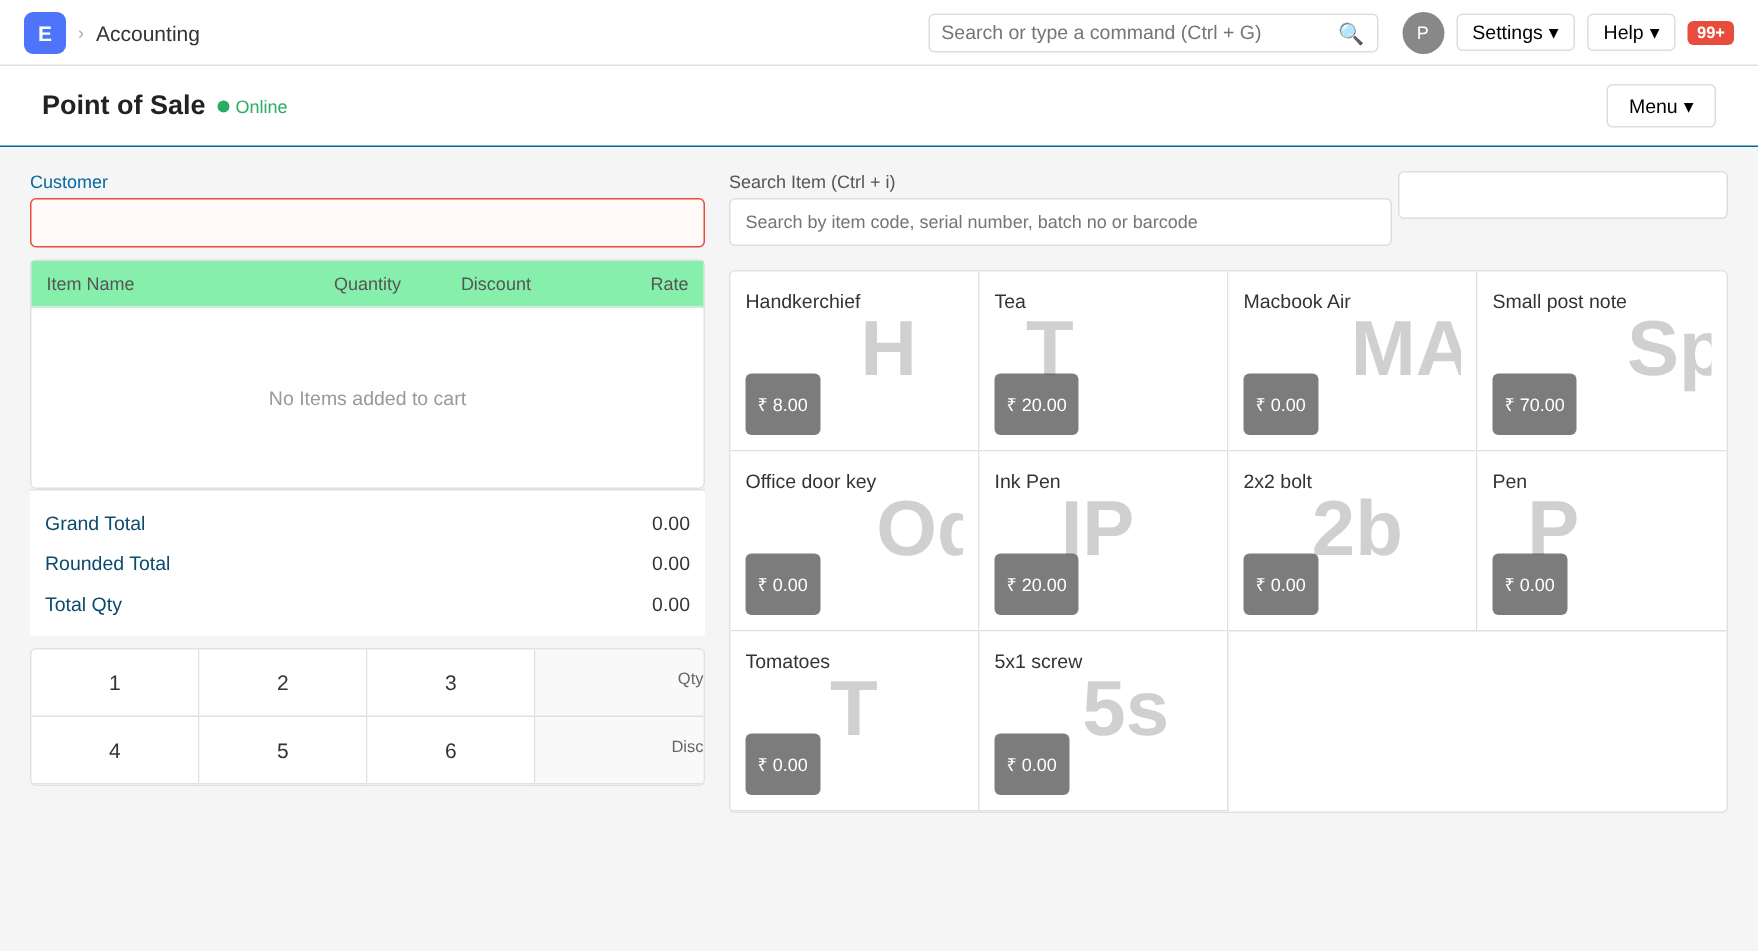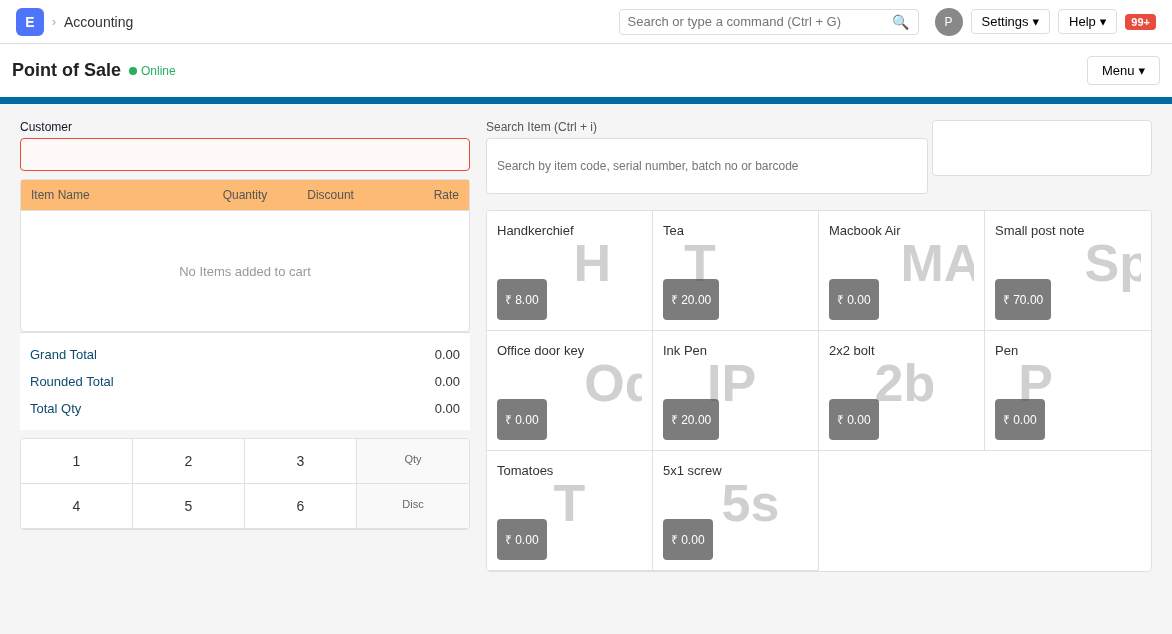--- a/index.html
+++ b/index.html
@@ -34,70 +34,70 @@
       border: 1px solid #ddd; border-radius: 4px; background: #fff; cursor: pointer; font-size: 13px;
     }
     .notif-badge {
       background: #e74c3c; color: #fff; border-radius: 4px; font-size: 11px;
       padding: 2px 6px; font-weight: bold;
     }
 
     
     .sub-header {
       display: flex; align-items: center; justify-content: space-between;
-      padding: 12px 12px; background: #fff; border-bottom: 7px solid #0369a1;
+      padding: 12px 28px; background: #fff; border-bottom: 1px solid #0369a1;
     }
     .page-title-area { display: flex; align-items: center; gap: 8px; }
     .page-title { font-size: 18px; font-weight: 600; color: #222; }
     .online-badge { display: flex; align-items: center; gap: 4px; font-size: 12px; color: #27ae60; }
     .online-dot { width: 8px; height: 8px; background: #27ae60; border-radius: 50%; }
     .menu-btn {
       display: flex; align-items: center; gap: 4px; padding: 6px 14px;
       border: 1px solid #ddd; border-radius: 4px; background: #fff; cursor: pointer; font-size: 13px;
     }
 
     
     .main-content { display: flex; padding: 16px 20px; gap: 16px; }
 
     
     .left-panel { width: 450px; flex-shrink: 0; }
     .customer-section { margin-bottom: 8px; }
-    .field-label { font-size: 12px; color: #0f172a; margin-bottom: 4px; font-weight: 500; }
+    .field-label { font-size: 12px; color: #0369a1; margin-bottom: 4px; font-weight: 500; }
     .customer-input {
       width: 100%; padding: 8px 10px; border: 1px solid #e74c3c; border-radius: 4px;
       font-size: 13px; outline: none; background: #fffaf8;
     }
     .cart-table { width: 100%; border: 1px solid #e0e0e0; border-radius: 4px; background: #fff; margin-top: 8px; }
-    .cart-header { display: flex; background: #fdba74; border-bottom: 1px solid #e0e0e0; padding: 8px 10px; }
+    .cart-header { display: flex; background: #86efac; border-bottom: 1px solid #e0e0e0; padding: 8px 10px; }
     .cart-header-cell { font-size: 12px; color: #555; font-weight: 500; }
     .cart-header-cell:nth-child(1) { flex: 2; }
     .cart-header-cell:nth-child(2) { flex: 1; text-align: center; }
     .cart-header-cell:nth-child(3) { flex: 1; text-align: center; }
     .cart-header-cell:nth-child(4) { flex: 1; text-align: right; }
     .cart-empty { height: 120px; display: flex; align-items: center; justify-content: center; color: #999; font-size: 13px; }
     .totals-section { border-top: 1px solid #e0e0e0; padding: 8px 10px; background: #fff; }
     .total-row { display: flex; justify-content: space-between; padding: 6px 0; font-size: 13px; }
     .total-row-label { color: #0c4a6e; }
     .total-row-value { font-weight: 400; }
     .numpad { display: grid; grid-template-columns: repeat(4, 1fr); border: 1px solid #e0e0e0; border-radius: 4px; overflow: hidden; margin-top: 8px; background: #fff; }
     .numpad-key {
       padding: 14px 0; text-align: center; font-size: 14px; border-right: 1px solid #e0e0e0;
       border-bottom: 1px solid #e0e0e0; cursor: pointer; background: #fff;
     }
-    .numpad-key:nth-child(4n) { border-right: none; }
+    .numpad-key:nth-child(4n) { border-right: none; text-align: right; }
     .numpad-key.label-key { font-size: 11px; color: #666; background: #f9f9f9; }
 
     
     .right-panel { flex: 1; }
     .right-top { display: flex; gap: 4px; margin-bottom: 16px; }
     .search-item-section { flex: 1; }
     .item-group-section { width: 220px; }
     .section-label { font-size: 12px; color: #555; margin-bottom: 4px; font-weight: 500; }
     .search-input-box {
-      width: 100%; padding: 20px 10px; border: 1px solid #ddd; border-radius: 4px;
+      width: 100%; padding: 8px 10px; border: 1px solid #ddd; border-radius: 4px;
       font-size: 12px; outline: none; color: #666;
     }
 
     
     .product-grid { display: grid; grid-template-columns: repeat(4, 1fr); gap: 0; border: 1px solid #e0e0e0; border-radius: 4px; overflow: hidden; background: #fff; }
     .product-card {
       border-right: 1px solid #e0e0e0; border-bottom: 1px solid #e0e0e0;
       padding: 12px 10px; cursor: pointer; position: relative; background: #fff; min-height: 120px;
       display: flex; flex-direction: row;
     }

